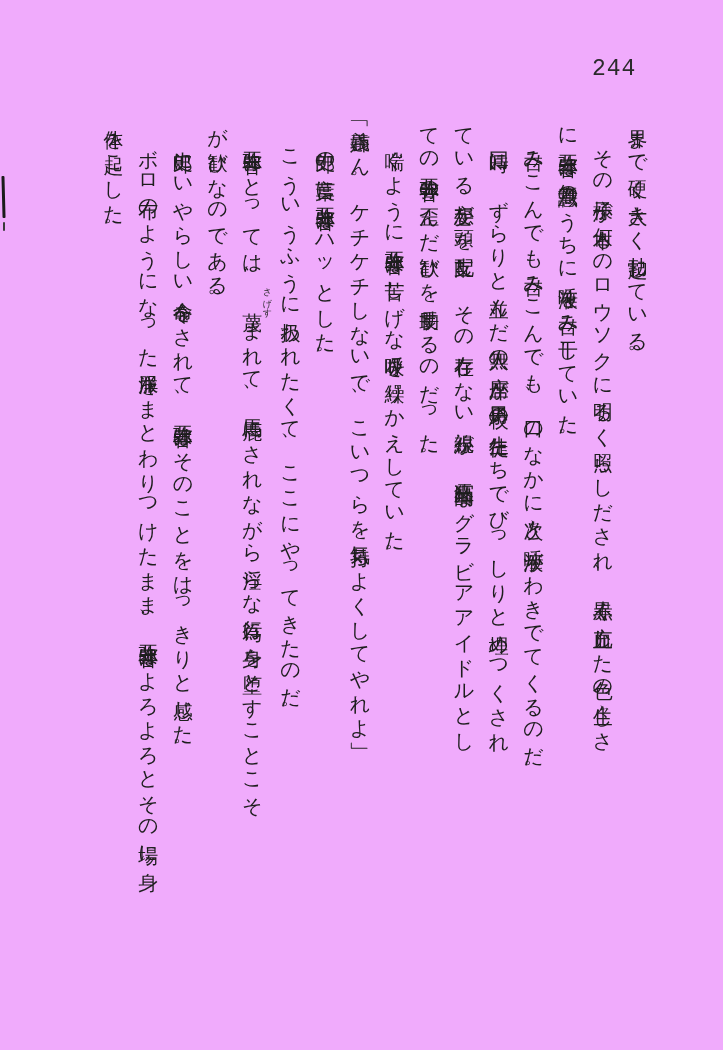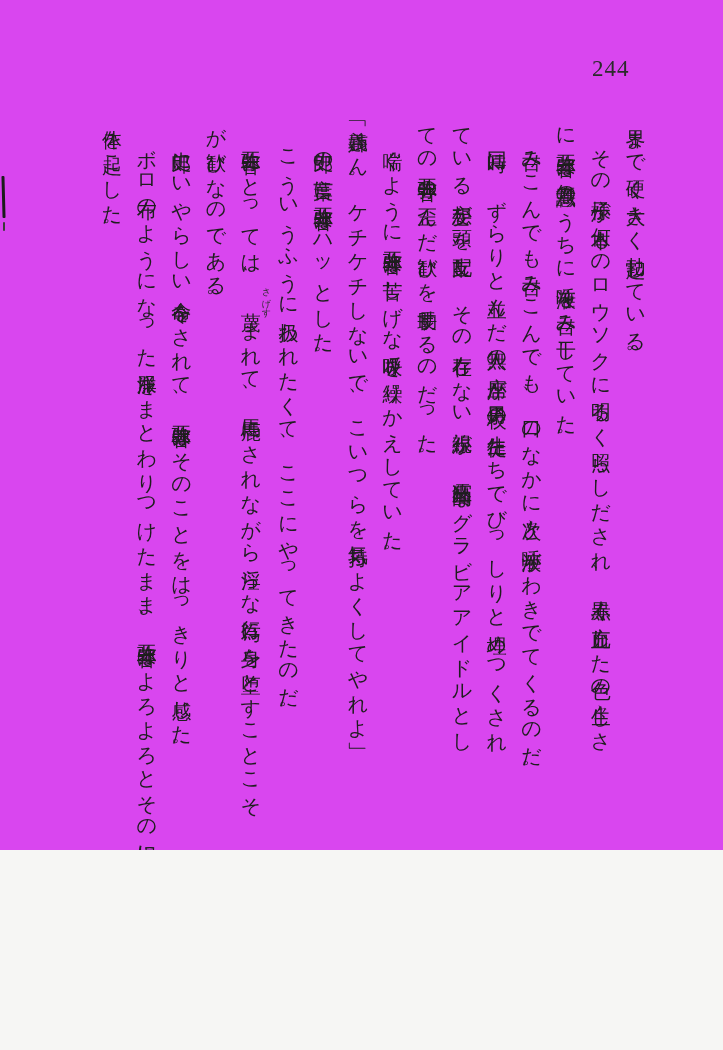--- a/index.html
+++ b/index.html
@@ -7,24 +7,24 @@
     padding: 0;
   }
   body {
     width: 723px;
     height: 1050px;
     background: #f6f6f4;
   }
   .page {
     position: relative;
     width: 723px;
-    height: 850px;
-    background: #d946ef;
+    height: 1050px;
+    background: #f0abfc;
     overflow: hidden;
-    font-family: Liberation Serif, serif;
+    font-family: Liberation Mono, monospace;
     color: #1e1e1e;
   }
   .page-number {
     position: absolute;
     top: 56px;
     left: 592px;
     font-size: 23px;
     letter-spacing: 1px;
     color: #2b2b2b;
   }

